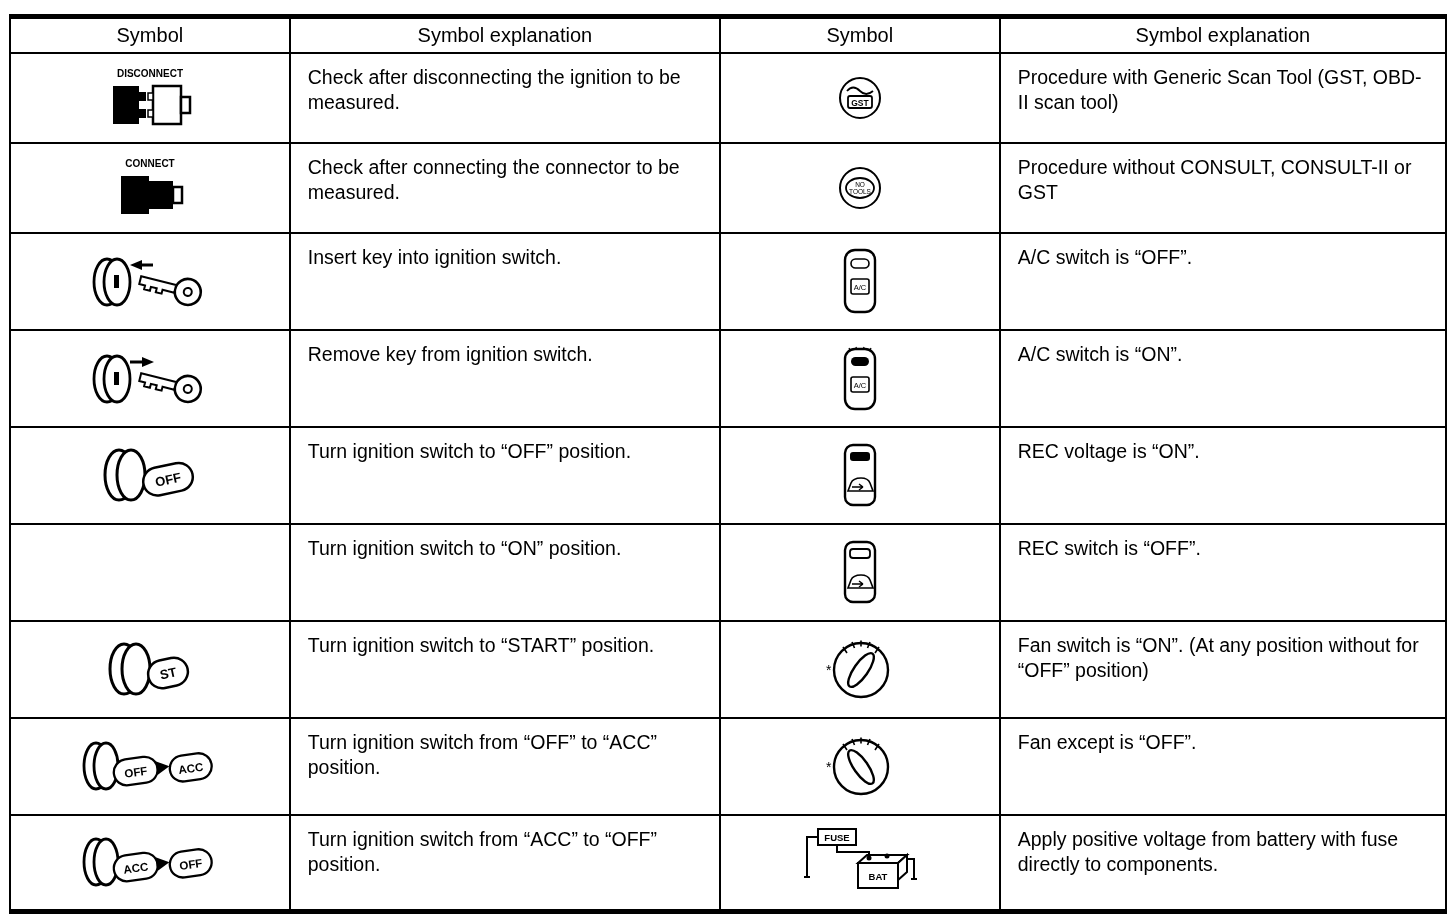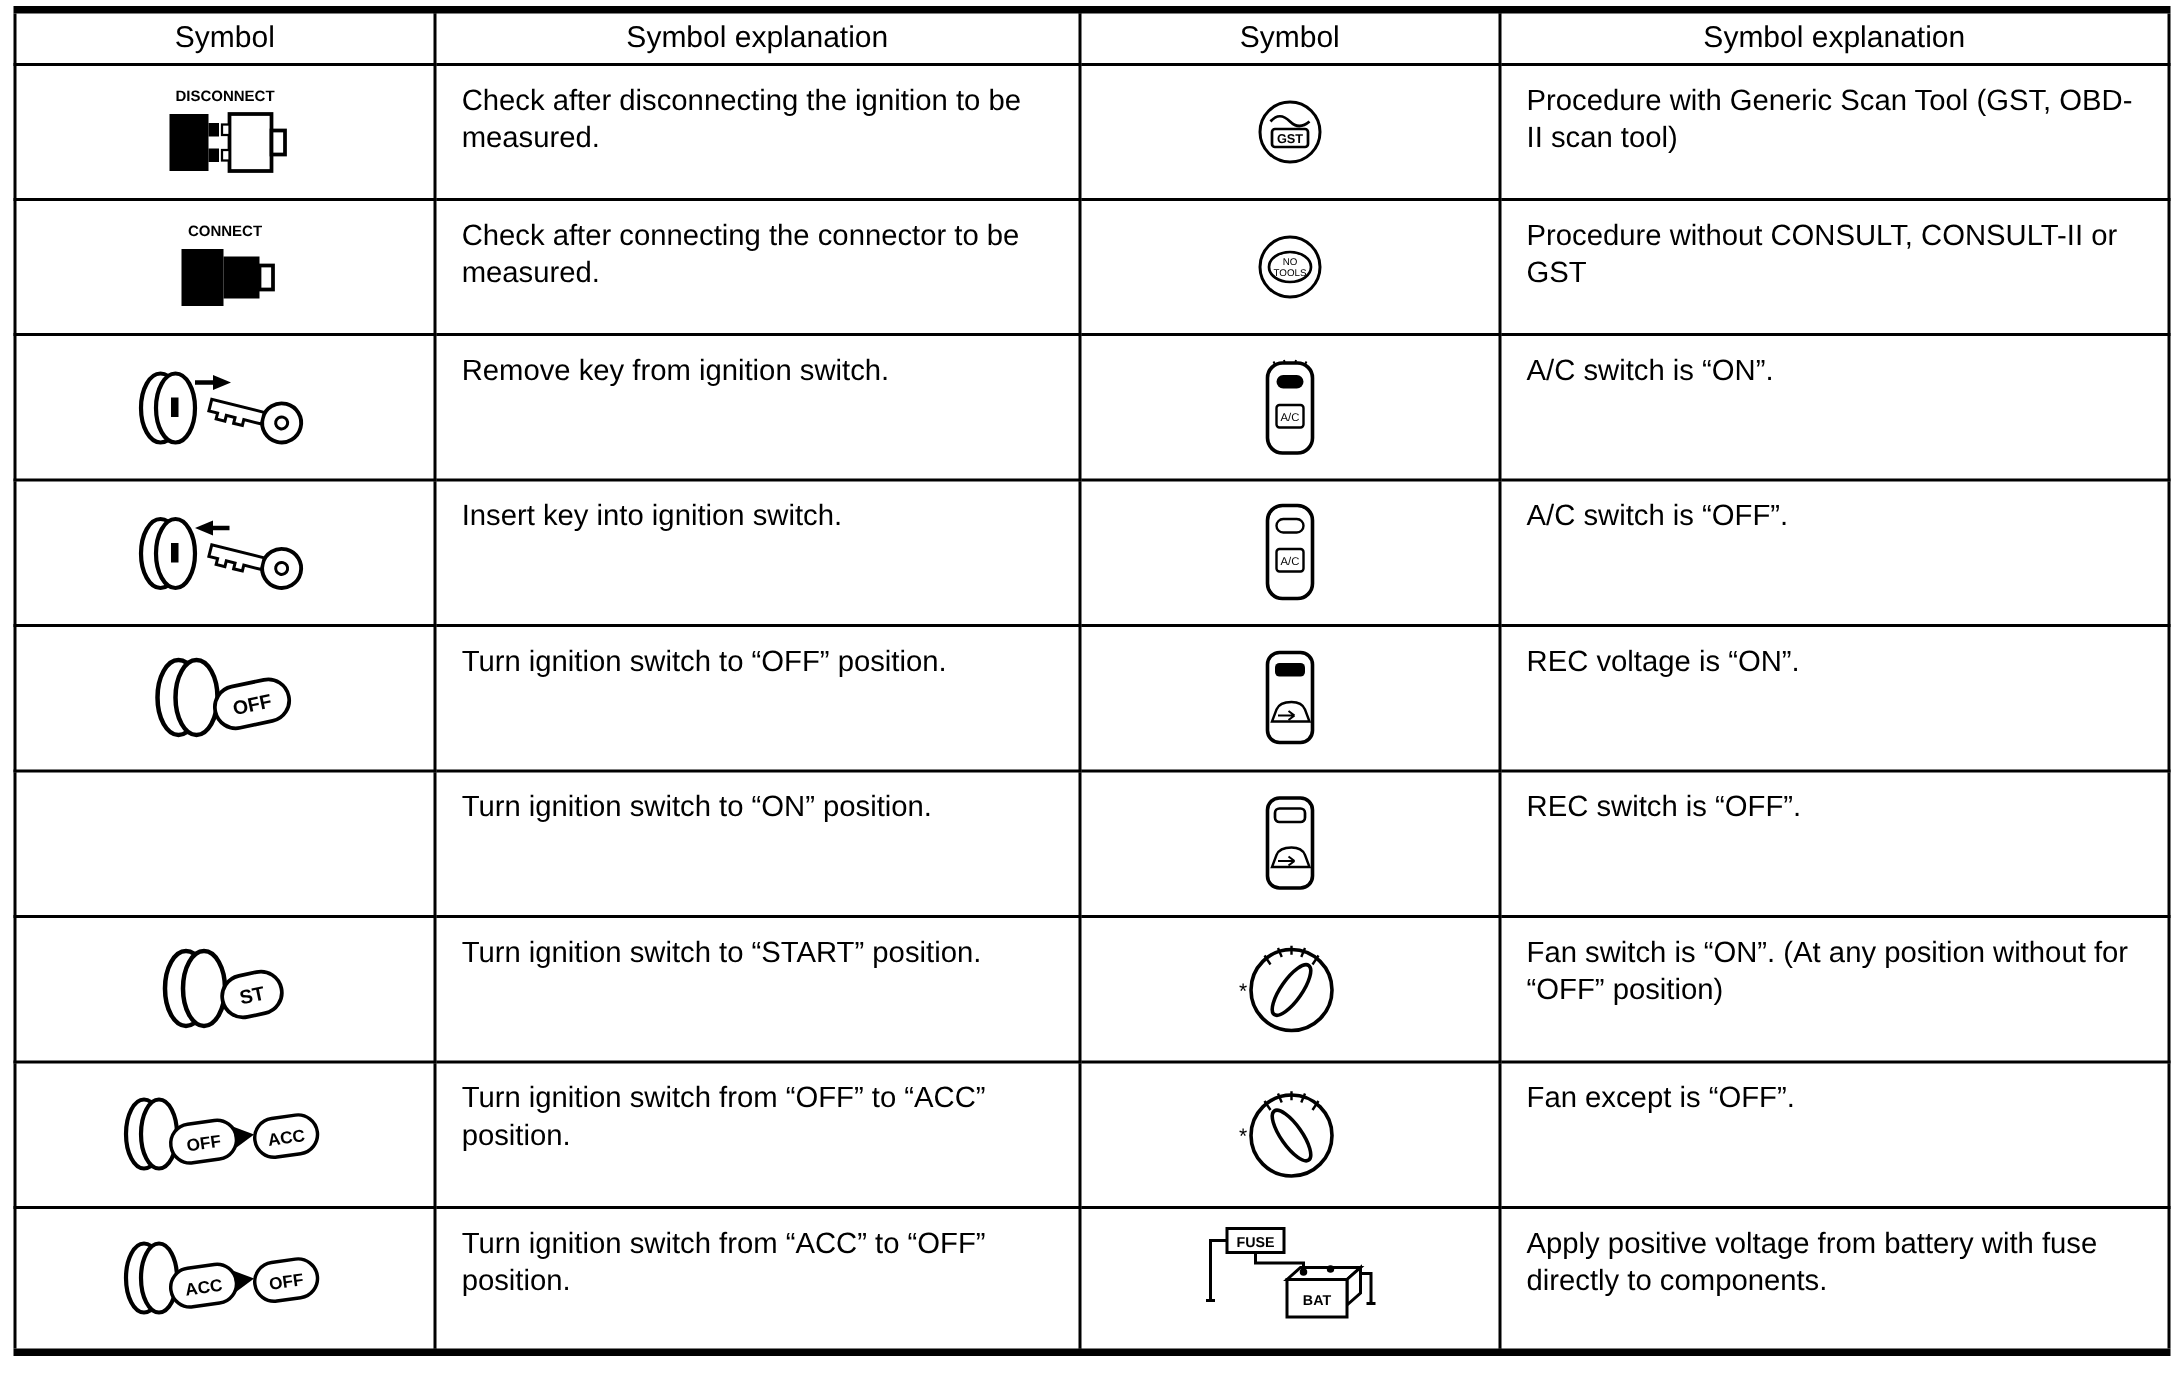--- a/index.html
+++ b/index.html
@@ -2,21 +2,21 @@
 <html><head>
 <meta charset="utf-8">
 <style>
   * { box-sizing: border-box; margin: 0; padding: 0; }
   html, body { background: #ffffff; }
   body {
     font-family: "Liberation Sans", sans-serif;
     color: #000;
     -webkit-font-smoothing: antialiased;
   }
-  .sheet { width: 1438px; margin: 4px auto 0 auto; }
+  .sheet { width: 1438px; margin: 14px auto 0 auto; }
   table.symbols {
     border-collapse: collapse;
     width: 100%;
     table-layout: fixed;
     border-top: 5px solid #000;
     border-bottom: 5px solid #000;
     border-left: 2px solid #000;
     border-right: 2px solid #000;
   }
   table.symbols th, table.symbols td { border: 2px solid #000; }
@@ -113,20 +113,51 @@
         <div>Procedure without CONSULT, CONSULT-II or GST</div>
       </td>
     </tr>
 
     <tr class="r-md">
       <td class="sym">
         <svg width="140" height="74" viewBox="0 0 140 74">
           <ellipse cx="27" cy="38" rx="13" ry="23" fill="#fff" stroke="#000" stroke-width="2.8"></ellipse>
           <ellipse cx="37" cy="38" rx="13" ry="23" fill="#fff" stroke="#000" stroke-width="2.8"></ellipse>
           <rect x="34" y="31" width="5" height="13" fill="#000"></rect>
+          <polygon points="50,21 62,16 62,26" fill="#000"></polygon>
+          <line x1="62" y1="21" x2="73" y2="21" stroke="#000" stroke-width="3"></line>
+          <g transform="rotate(14 100 46)">
+            <circle cx="108" cy="46" r="13" fill="#fff" stroke="#000" stroke-width="2.6"></circle>
+            <circle cx="108" cy="46" r="4" fill="#fff" stroke="#000" stroke-width="2"></circle>
+            <path d="M95 42 h-36 v8 h6 v4 h6 v-4 h6 v4 h6 v-4 h12 z" fill="#fff" stroke="#000" stroke-width="2"></path>
+          </g>
+        </svg>
+      </td>
+      <td class="exp">
+        <div>Insert key into ignition switch.</div>
+      </td>
+      <td class="sym">
+        <svg width="48" height="70" viewBox="0 0 48 70">
+          <rect x="9" y="4" width="30" height="62" rx="10" fill="#fff" stroke="#000" stroke-width="2.4"></rect>
+          <rect x="15" y="13" width="18" height="9" rx="4.5" fill="#fff" stroke="#000" stroke-width="1.6"></rect>
+          <rect x="15" y="33" width="18" height="15" rx="2" fill="#fff" stroke="#000" stroke-width="1.6"></rect>
+          <text x="24" y="43.5" font-size="7.5" text-anchor="middle">A/C</text>
+        </svg>
+      </td>
+      <td class="exp">
+        <div>A/C switch is “OFF”.</div>
+      </td>
+    </tr>
+
+    <tr class="r-md">
+      <td class="sym">
+        <svg width="140" height="74" viewBox="0 0 140 74">
+          <ellipse cx="27" cy="38" rx="13" ry="23" fill="#fff" stroke="#000" stroke-width="2.8"></ellipse>
+          <ellipse cx="37" cy="38" rx="13" ry="23" fill="#fff" stroke="#000" stroke-width="2.8"></ellipse>
+          <rect x="34" y="31" width="5" height="13" fill="#000"></rect>
           <polygon points="74,21 62,16 62,26" fill="#000"></polygon>
           <line x1="50" y1="21" x2="62" y2="21" stroke="#000" stroke-width="3"></line>
           <g transform="rotate(14 100 46)">
             <circle cx="108" cy="46" r="13" fill="#fff" stroke="#000" stroke-width="2.6"></circle>
             <circle cx="108" cy="46" r="4" fill="#fff" stroke="#000" stroke-width="2"></circle>
             <path d="M95 42 h-36 v8 h6 v4 h6 v-4 h6 v4 h6 v-4 h12 z" fill="#fff" stroke="#000" stroke-width="2"></path>
           </g>
         </svg>
       </td>
       <td class="exp">
@@ -136,51 +167,20 @@
         <svg width="48" height="70" viewBox="0 0 48 70">
           <path d="M15 9 l-2 -4 M21 8 l-1 -4 M27 8 l1 -4 M33 9 l2 -4" stroke="#000" stroke-width="1.3" fill="none"></path>
           <rect x="9" y="6" width="30" height="60" rx="10" fill="#fff" stroke="#000" stroke-width="2.4"></rect>
           <rect x="15" y="14" width="18" height="9" rx="4.5" fill="#000"></rect>
           <rect x="15" y="34" width="18" height="15" rx="2" fill="#fff" stroke="#000" stroke-width="1.6"></rect>
           <text x="24" y="44.5" font-size="7.5" text-anchor="middle">A/C</text>
         </svg>
       </td>
       <td class="exp">
         <div>A/C switch is “ON”.</div>
-      </td>
-    </tr>
-
-    <tr class="r-md">
-      <td class="sym">
-        <svg width="140" height="74" viewBox="0 0 140 74">
-          <ellipse cx="27" cy="38" rx="13" ry="23" fill="#fff" stroke="#000" stroke-width="2.8"></ellipse>
-          <ellipse cx="37" cy="38" rx="13" ry="23" fill="#fff" stroke="#000" stroke-width="2.8"></ellipse>
-          <rect x="34" y="31" width="5" height="13" fill="#000"></rect>
-          <polygon points="50,21 62,16 62,26" fill="#000"></polygon>
-          <line x1="62" y1="21" x2="73" y2="21" stroke="#000" stroke-width="3"></line>
-          <g transform="rotate(14 100 46)">
-            <circle cx="108" cy="46" r="13" fill="#fff" stroke="#000" stroke-width="2.6"></circle>
-            <circle cx="108" cy="46" r="4" fill="#fff" stroke="#000" stroke-width="2"></circle>
-            <path d="M95 42 h-36 v8 h6 v4 h6 v-4 h6 v4 h6 v-4 h12 z" fill="#fff" stroke="#000" stroke-width="2"></path>
-          </g>
-        </svg>
-      </td>
-      <td class="exp">
-        <div>Insert key into ignition switch.</div>
-      </td>
-      <td class="sym">
-        <svg width="48" height="70" viewBox="0 0 48 70">
-          <rect x="9" y="4" width="30" height="62" rx="10" fill="#fff" stroke="#000" stroke-width="2.4"></rect>
-          <rect x="15" y="13" width="18" height="9" rx="4.5" fill="#fff" stroke="#000" stroke-width="1.6"></rect>
-          <rect x="15" y="33" width="18" height="15" rx="2" fill="#fff" stroke="#000" stroke-width="1.6"></rect>
-          <text x="24" y="43.5" font-size="7.5" text-anchor="middle">A/C</text>
-        </svg>
-      </td>
-      <td class="exp">
-        <div>A/C switch is “OFF”.</div>
       </td>
     </tr>
 
     <tr class="r-md">
       <td class="sym">
         <svg width="125" height="74" viewBox="0 0 125 74">
           <ellipse cx="32" cy="37" rx="14" ry="25" fill="#fff" stroke="#000" stroke-width="3"></ellipse>
           <ellipse cx="44" cy="37" rx="14" ry="25" fill="#fff" stroke="#000" stroke-width="3"></ellipse>
           <g transform="rotate(-12 82 41)">
             <rect x="56" y="27" width="50" height="28" rx="14" fill="#fff" stroke="#000" stroke-width="2.5"></rect>

